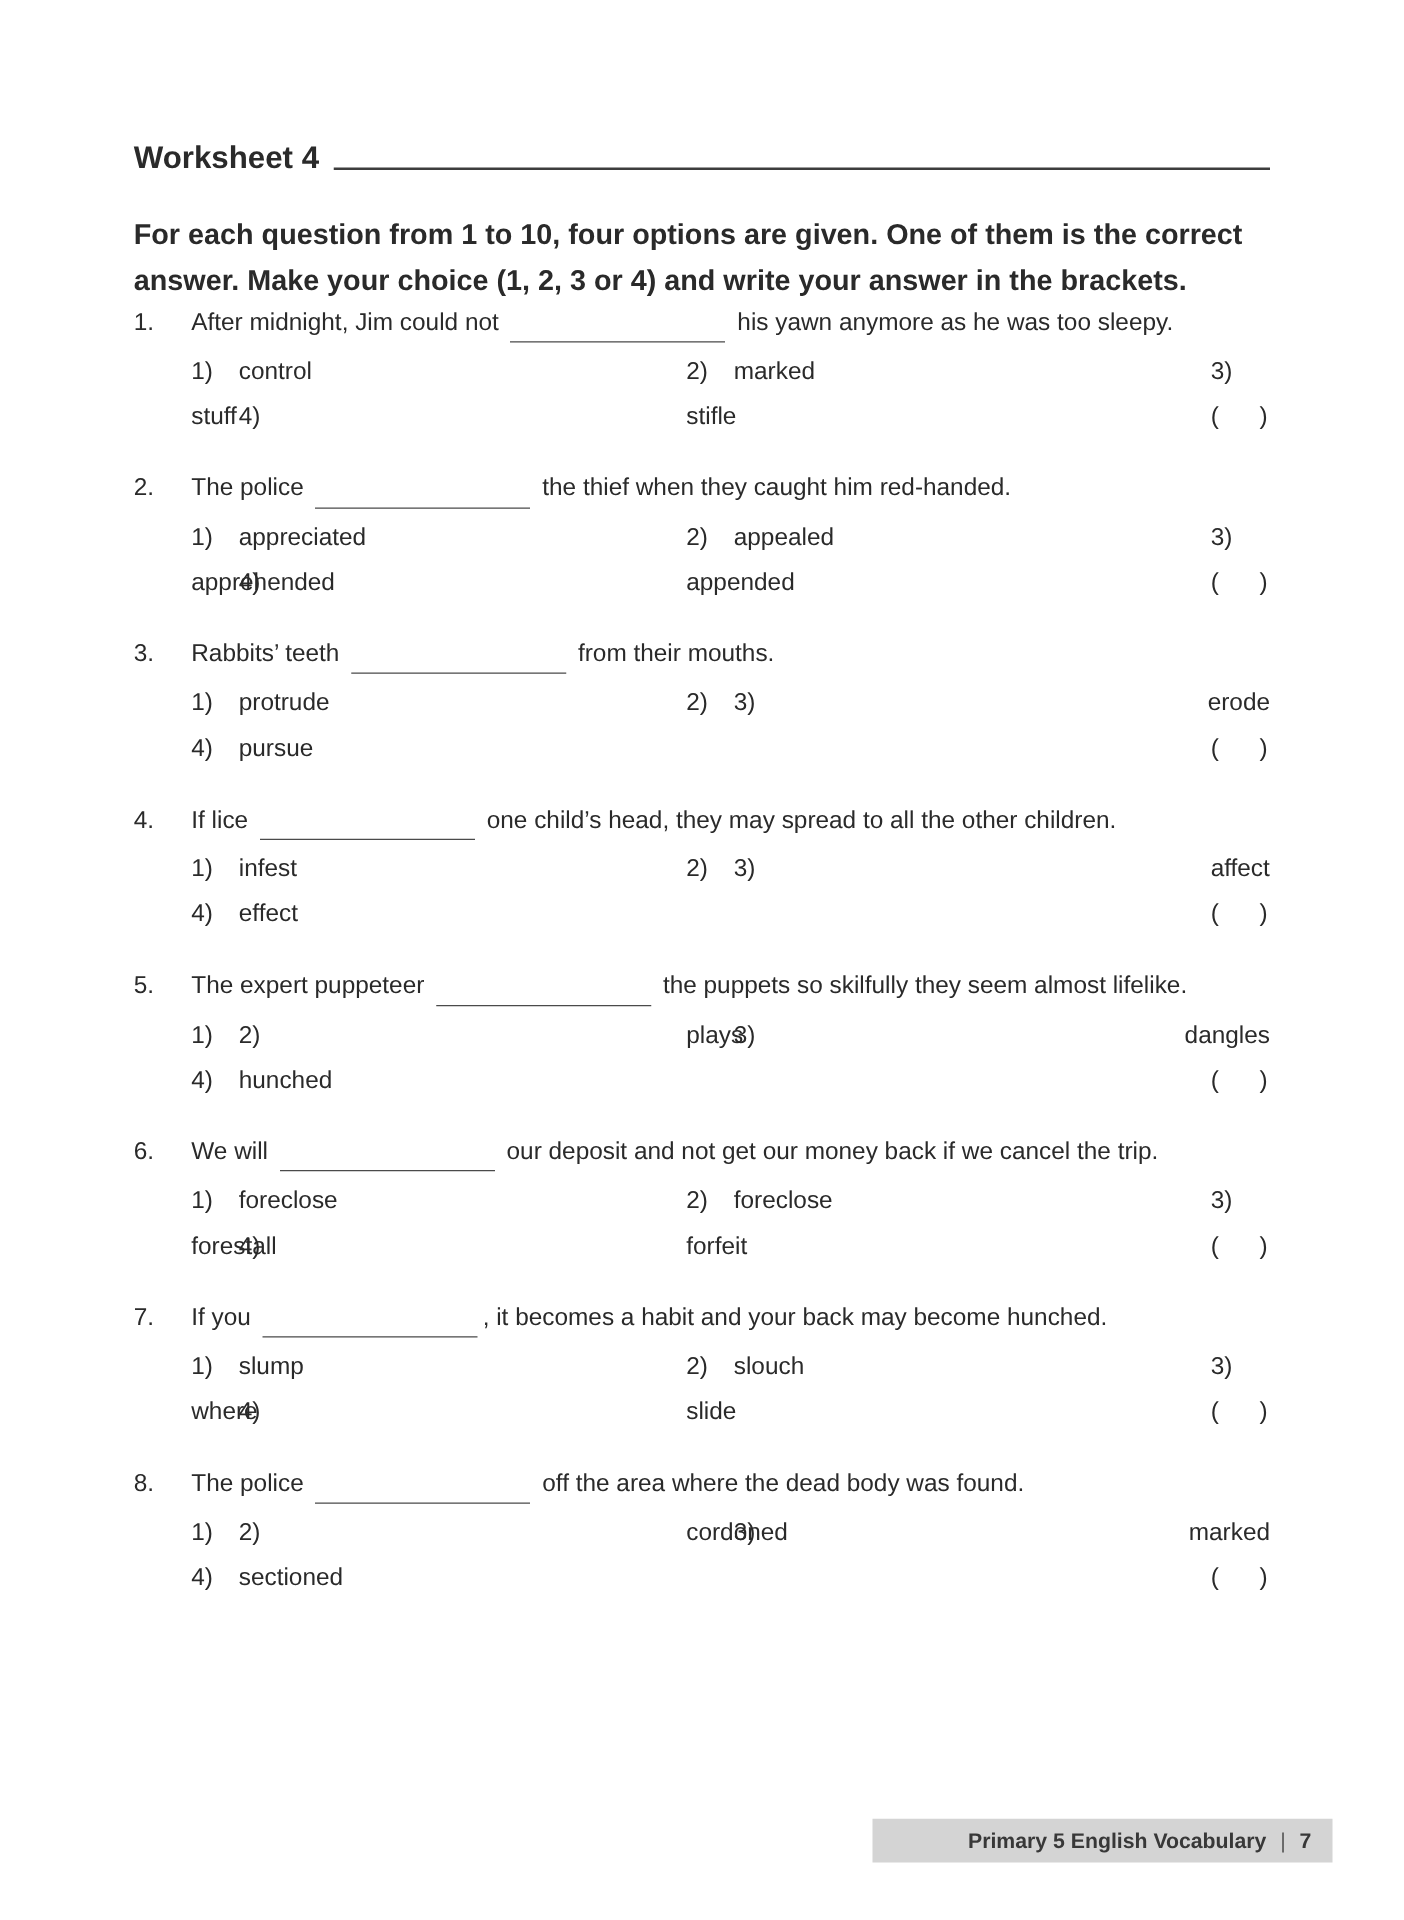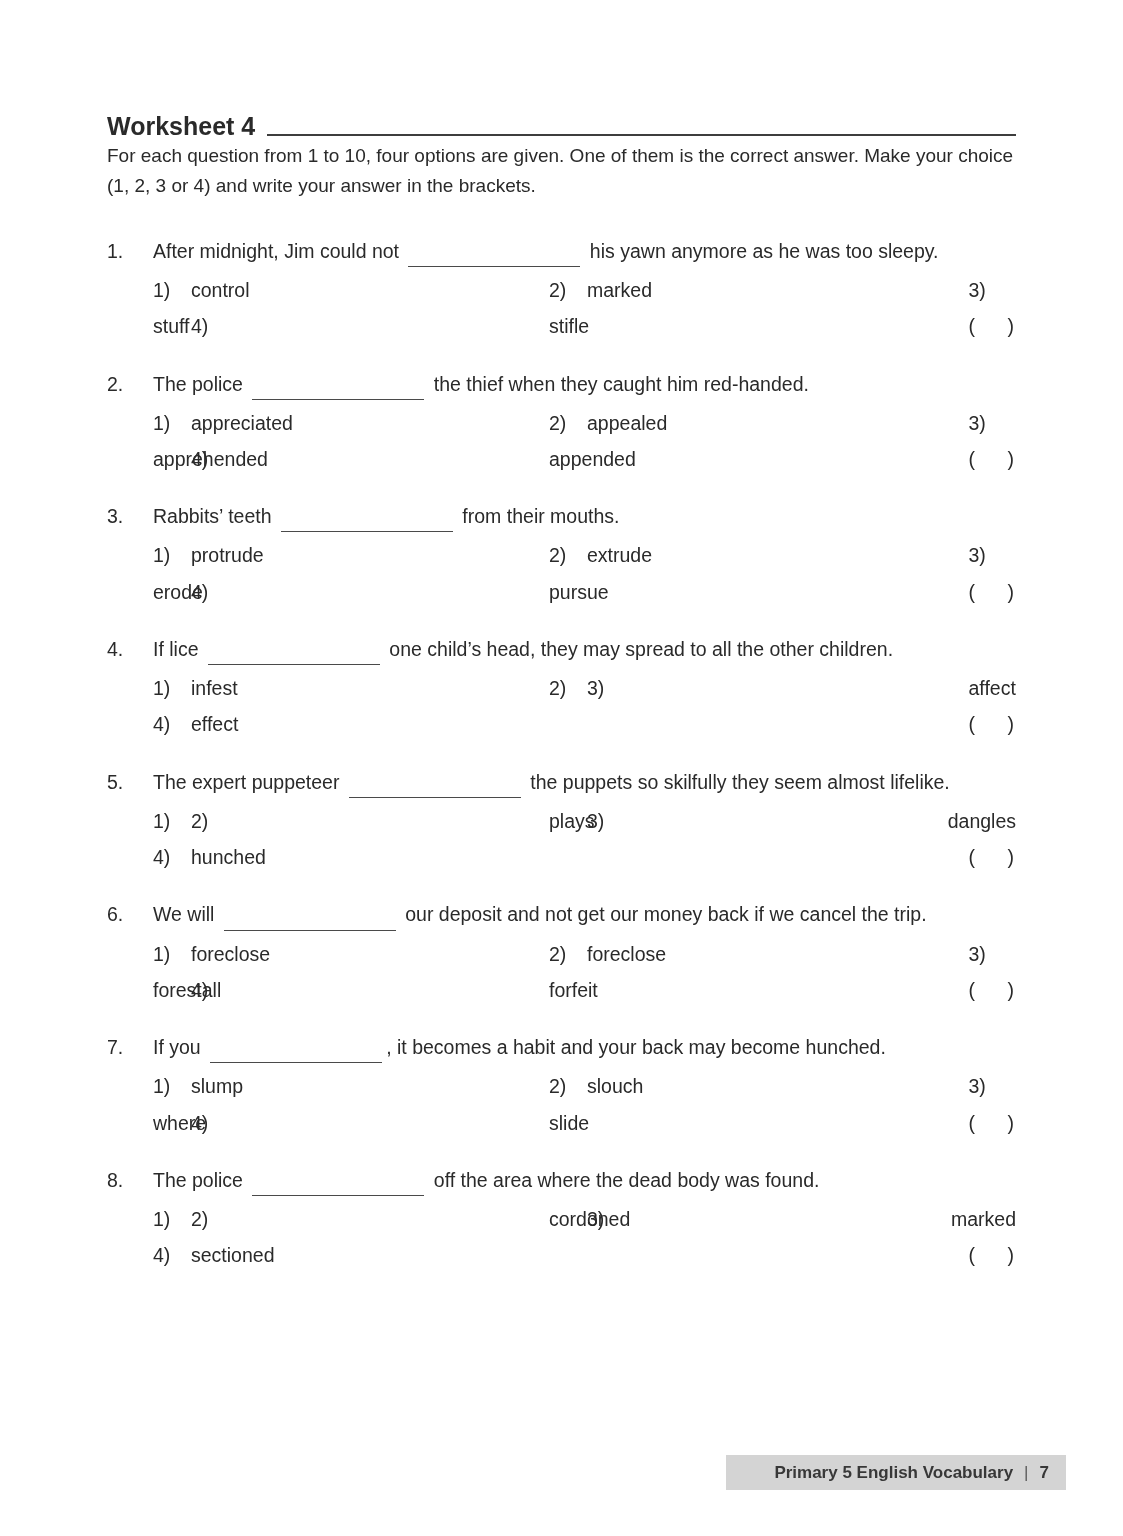--- a/index.html
+++ b/index.html
@@ -16,39 +16,39 @@
     overflow: hidden;
   }
   .content {
     padding: 112px 107px 0 107px;
   }
 
   
   .title-row {
     display: flex;
     align-items: flex-end;
+    margin-bottom: 28px;
   }
   .title {
     font-size: 25px;
     font-weight: bold;
     padding-right: 12px;
     white-space: nowrap;
   }
   .title-rule {
     flex: 1;
     border-bottom: 2px solid var(--rule, #3d3d3d);
     margin-bottom: 5px;
   }
 
   
   .instructions {
-    font-size: 19px;
-    font-weight: normal;
+    font-size: 23px;
+    font-weight: bold;
     line-height: 1.6;
-    margin-bottom: 34px;
   }
 
   
   .q { margin-bottom: 27px; }
   .q-row {
     display: flex;
     font-size: 19.5px;
     line-height: 1.55;
   }
   .q-num {
@@ -78,21 +78,21 @@
     justify-self: end;
     white-space: pre;
     padding-right: 2px;
   }
 
   
   .footer-bar {
     position: absolute;
     right: 57px;
     bottom: 46px;
-    width: 340px;
+    width: 368px;
     height: 35px;
     background: var(--footer-bg, #d4d4d4);
     display: flex;
     align-items: center;
     justify-content: flex-end;
     padding-right: 17px;
     font-size: 17px;
     font-weight: bold;
     color: #383838;
   }
@@ -152,21 +152,20 @@
         </div>
         <div class="q">
           <div class="q-row">
             <span class="q-num">3.</span>
             <span class="q-text">Rabbits’ teeth <span class="blank">&nbsp;</span> from their mouths.</span>
           </div>
           <div class="opts">
             <span class="opt-label">1)</span>
             <span class="opt-text">protrude</span>
             <span class="opt-label">2)</span>
-            <span class="opt-text">extrude</span>
             <span class="opt-label">3)</span>
             <span class="opt-text">erode</span>
             <span class="opt-label">4)</span>
             <span class="opt-text">pursue</span>
             <span class="brackets">(&nbsp;&nbsp;&nbsp;&nbsp;&nbsp;&nbsp;)</span>
           </div>
         </div>
         <div class="q">
           <div class="q-row">
             <span class="q-num">4.</span>

